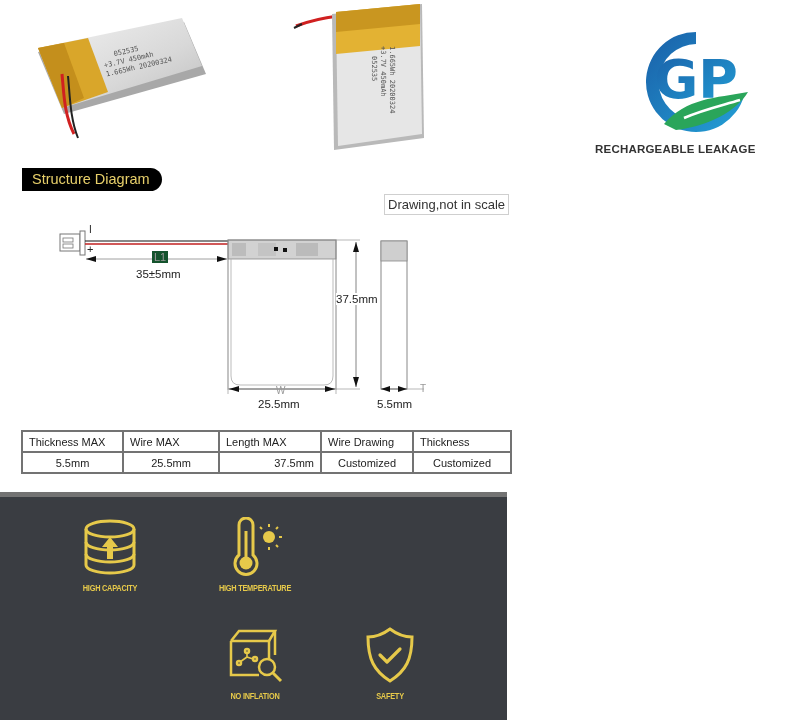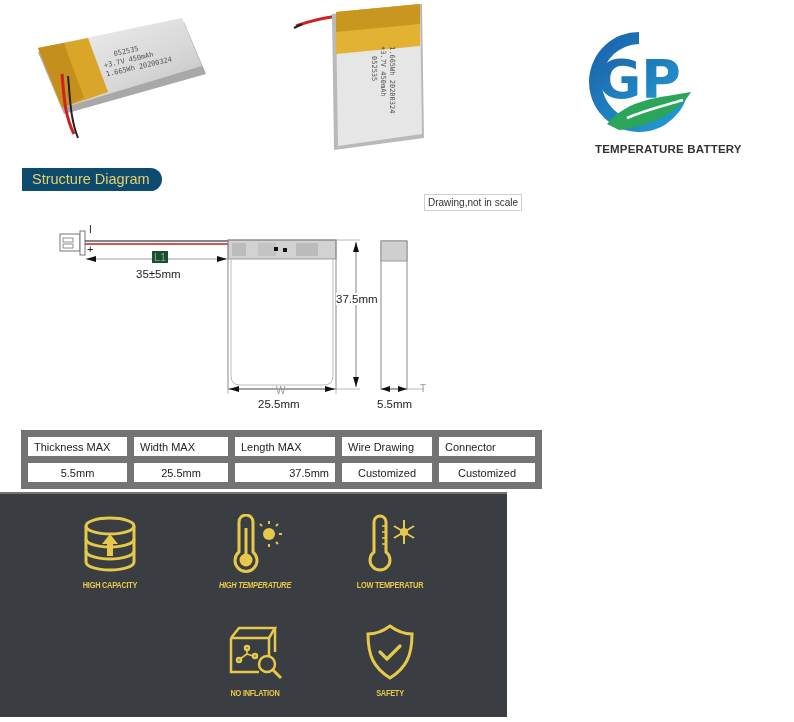--- a/index.html
+++ b/index.html
@@ -4,39 +4,39 @@
 <style>
   html, body { margin: 0; padding: 0; background: #ffffff; }
   body { width: 794px; height: 722px; position: relative; overflow: hidden; font-family: "Liberation Sans", sans-serif; }
   .abs { position: absolute; }
 
   
   .battery1 { left: 34px; top: 14px; width: 178px; height: 130px; }
   .battery2 { left: 292px; top: 2px; width: 138px; height: 150px; }
 
   
-  .logo { left: 579px; top: 26px; width: 120px; height: 110px; }
+  .logo { left: 636px; top: 26px; width: 120px; height: 110px; }
   .logo-text { left: 595px; top: 143px; font-size: 11.5px; font-weight: bold; color: #333333; letter-spacing: 0.2px; white-space: nowrap; }
 
   
-  .section-header { left: 22px; top: 168px; width: 140px; height: 23px; background: #0c4a6e; border-radius: 0 12px 12px 0; color: #e8d06a; font-size: 14.5px; line-height: 23px; padding-left: 10px; box-sizing: border-box; white-space: nowrap; }
-
-  .scale-note { left: 384px; top: 194px; border: 1px solid #cfcfcf; font-size: 10px; color: #333; padding: 2px 3px; white-space: nowrap; background: #fff; margin-left: 40px; }
+  .section-header { left: 22px; top: 168px; width: 140px; height: 23px; background: #000000; border-radius: 0 12px 12px 0; color: #e8d06a; font-size: 14.5px; line-height: 23px; padding-left: 10px; box-sizing: border-box; white-space: nowrap; }
+
+  .scale-note { left: 384px; top: 194px; border: 1px solid #cfcfcf; font-size: 13px; color: #333; padding: 2px 3px; white-space: nowrap; background: #fff; }
 
   .diagram { left: 0; top: 200px; width: 500px; height: 220px; }
   .dim-label { font-size: 11.5px; color: #222; white-space: nowrap; }
 
   
   .spec-table { left: 21px; top: 430px; border-collapse: collapse; font-size: 11px; color: #222; }
-  .spec-table td { border: 7px solid #737373; height: 19px; padding: 0 6px; white-space: nowrap; }
+  .spec-table td { border: 2px solid #737373; height: 19px; padding: 0 6px; white-space: nowrap; }
   .spec-table tr.head td { text-align: left; }
   .spec-table tr.vals td { text-align: center; }
 
   
-  .features { left: 0; top: 492px; width: 507px; height: 223px; background: #3a3d42; border-top: 2px solid #737373; }
+  .features { left: 0; top: 492px; width: 507px; height: 223px; background: #3a3d42; border-top: 5px solid #737373; }
   .feature { position: absolute; width: 140px; text-align: center; }
   .feature svg { display: block; margin: 0 auto; }
   .feature-label { color: #e6c94a; font-size: 9px; font-weight: bold; letter-spacing: -0.3px; margin-top: 6px; transform: scaleX(0.82); white-space: nowrap; }
 </style>
 </head>
 <body>
 
 <div class="abs battery1">
   <svg width="178" height="130" viewBox="0 0 178 130">
     <defs>
@@ -83,21 +83,21 @@
         <stop offset="0" stop-color="#1a5fa8"></stop>
           <stop offset="1" stop-color="#23a0d6"></stop>
       </linearGradient>
     </defs>
     <path d="M60,6 A50,50 0 1 0 108,70 L96,70 A38,38 0 1 1 60,18 Z" fill="url(#gpblue)"></path>
     <text x="18" y="72" font-family="'DejaVu Sans', sans-serif" font-weight="bold" font-size="54" fill="url(#gpblue)">GP</text>
     <path d="M28,98 C50,72 80,72 112,66 C100,86 72,100 40,104 Z" fill="#2aa55a"></path>
     <path d="M48,92 C66,84 84,80 104,74" stroke="#ffffff" stroke-width="2.5" fill="none"></path>
   </svg>
 </div>
-<div class="abs logo-text">TEMPERATURE BATTERY</div>
+<div class="abs logo-text">RECHARGEABLE LEAKAGE</div>
 
 <div class="abs section-header">Structure Diagram</div>
 <div class="abs scale-note">Drawing,not in scale</div>
 
 <div class="abs diagram">
   <svg width="500" height="220" viewBox="0 200 500 220">
 
     <rect x="60" y="234" width="20" height="17" fill="#fff" stroke="#777" stroke-width="1"></rect>
     <rect x="63" y="238" width="10" height="4" fill="none" stroke="#777" stroke-width="0.8"></rect>
     <rect x="63" y="244" width="10" height="4" fill="none" stroke="#777" stroke-width="0.8"></rect>
@@ -148,24 +148,24 @@
   <div class="abs dim-label" style="left:336px; top:93px; background:#fff;">37.5mm</div>
   <div class="abs dim-label" style="left:258px; top:198px;">25.5mm</div>
   <div class="abs dim-label" style="left:420px; top:183px; font-size:10px; color:#999;">T</div>
   <div class="abs dim-label" style="left:377px; top:198px;">5.5mm</div>
 </div>
 
 <table class="abs spec-table">
   <tbody>
       <tr class="head">
     <td style="width:87px">Thickness MAX</td>
-    <td style="width:82px">Width MAX</td>
+    <td style="width:82px">Wire MAX</td>
     <td style="width:88px">Length MAX</td>
     <td style="width:78px">Wire Drawing</td>
-    <td style="width:84px">Connector</td>
+    <td style="width:84px">Thickness</td>
   </tr>
   <tr class="vals">
     <td>5.5mm</td>
     <td>25.5mm</td>
     <td style="text-align:right">37.5mm</td>
     <td>Customized</td>
     <td>Customized</td>
   </tr>
 </tbody>
   </table>
@@ -178,60 +178,40 @@
         <ellipse cx="30" cy="12" rx="24" ry="8"></ellipse>
         <path d="M6,12 L6,48 A24,8 0 0 0 54,48 L54,12"></path>
         <path d="M6,25 A24,8 0 0 0 54,25"></path>
         <path d="M6,37 A24,8 0 0 0 54,37"></path>
       </g>
       <polygon points="30,20 22,30 27,30 27,42 33,42 33,30 38,30" fill="#e6c94a"></polygon>
     </svg>
     <div class="feature-label">HIGH CAPACITY</div>
   </div>
 
-  <div class="feature" style="left:185px; top:20px;font-style:italic;">
+  <div class="feature" style="left:185px; top:20px;">
     <svg width="60" height="60" viewBox="0 0 60 60">
       <g fill="none" stroke="#e6c94a" stroke-width="3">
         <path d="M14,38 L14,8 A7,7 0 0 1 28,8 L28,38 A11,11 0 1 1 14,38 Z"></path>
       </g>
       <line x1="21" y1="14" x2="21" y2="40" stroke="#e6c94a" stroke-width="3"></line>
       <circle cx="21" cy="46" r="6.5" fill="#e6c94a"></circle>
       <circle cx="44" cy="20" r="6" fill="#e6c94a"></circle>
       <g stroke="#e6c94a" stroke-width="2">
         <line x1="44" y1="7" x2="44" y2="10"></line>
           <line x1="44" y1="30" x2="44" y2="33"></line>
         <line x1="54" y1="20" x2="57" y2="20"></line>
           <line x1="51" y1="12" x2="53" y2="10"></line>
         <line x1="51" y1="28" x2="53" y2="30"></line>
           <line x1="37" y1="12" x2="35" y2="10"></line>
       </g>
     </svg>
     <div class="feature-label">HIGH TEMPERATURE</div>
   </div>
 
-  <div class="feature" style="left:320px; top:20px;">
-    <svg width="60" height="60" viewBox="0 0 60 60">
-      <g fill="none" stroke="#e6c94a" stroke-width="3">
-        <path d="M14,38 L14,8 A6,6 0 0 1 26,8 L26,38 A10,10 0 1 1 14,38 Z"></path>
-      </g>
-      <g stroke="#e6c94a" stroke-width="1.5">
-        <line x1="26" y1="12" x2="22" y2="12"></line>
-          <line x1="26" y1="18" x2="22" y2="18"></line>
-        <line x1="26" y1="24" x2="22" y2="24"></line>
-          <line x1="26" y1="30" x2="22" y2="30"></line>
-      </g>
-      <g stroke="#e6c94a" stroke-width="2" fill="none">
-        <line x1="44" y1="6" x2="44" y2="30"></line>
-        <line x1="34" y1="12" x2="54" y2="24"></line>
-        <line x1="34" y1="24" x2="54" y2="12"></line>
-        <circle cx="44" cy="18" r="3"></circle>
-      </g>
-    </svg>
-    <div class="feature-label">LOW TEMPERATUR</div>
-  </div>
 
 
   <div class="feature" style="left:320px; top:128px;">
     <svg width="60" height="60" viewBox="0 0 60 60">
       <path d="M30,4 C38,10 46,12 52,12 C52,34 46,46 30,56 C14,46 8,34 8,12 C14,12 22,10 30,4 Z" fill="none" stroke="#e6c94a" stroke-width="3"></path>
       <path d="M20,30 L27,37 L40,24" fill="none" stroke="#e6c94a" stroke-width="3.2" stroke-linecap="round" stroke-linejoin="round"></path>
     </svg>
     <div class="feature-label">SAFETY</div>
   </div>
 

